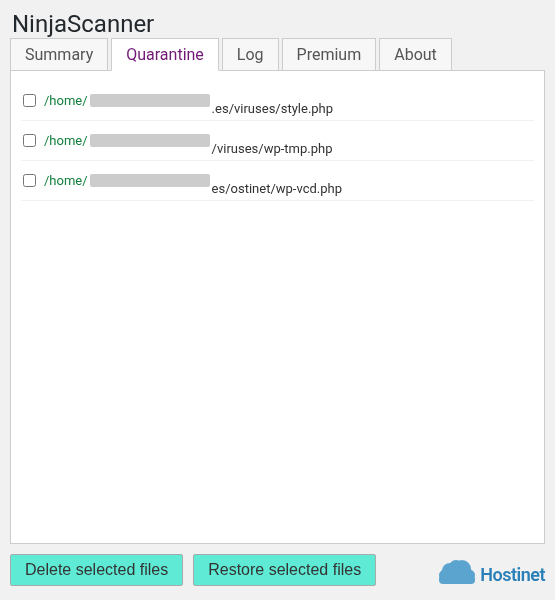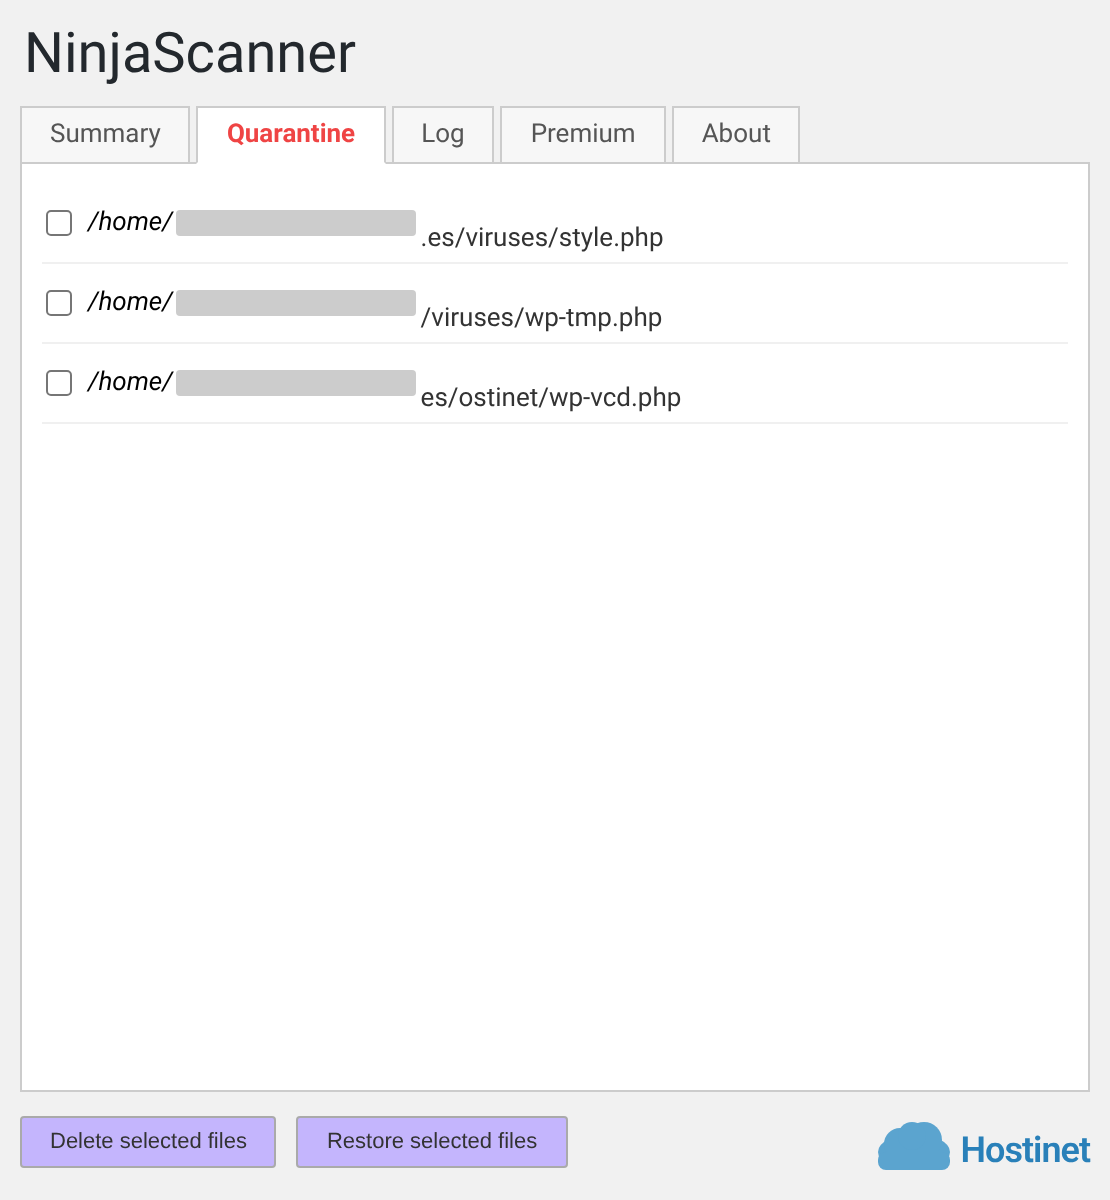--- a/index.html
+++ b/index.html
@@ -21,51 +21,50 @@
     .page-wrapper {
       width: 555px;
       height: 600px;
       background: #f1f1f1;
       padding: 10px;
       display: flex;
       flex-direction: column;
     }
 
     .app-title {
-      font-size: 28px;
+      font-size: 24px;
       font-weight: 400;
       color: #23282d;
-      margin-bottom: 10px;
       padding-left: 2px;
     }
 
     .nav-tabs {
       display: flex;
       flex-direction: row;
       gap: 0;
       margin-bottom: 0;
     }
 
     .nav-tab {
       padding: 6px 14px;
       border: 1px solid #ccc;
       background: #f7f7f7;
       cursor: pointer;
-      font-size: 13px;
+      font-size: 16px;
       color: #555;
       margin-right: 3px;
       border-bottom: 1px solid #ccc;
       user-select: none;
     }
 
     .nav-tab.active {
       background: #fff;
       border-bottom: 1px solid #fff;
-      color: #ef4444;
-      font-weight: 700;
+      color: #701a75;
+      font-weight: 400;
       z-index: 2;
       position: relative;
     }
 
     .content-area {
       background: #fff;
       border: 1px solid #ccc;
       flex: 1;
       padding: 10px;
       overflow-y: auto;
@@ -88,23 +87,22 @@
       color: #333;
       border-bottom: 1px solid #f0f0f0;
     }
 
     .file-item input[type="checkbox"] {
       margin-right: 8px;
       cursor: pointer;
     }
 
     .file-path-start {
-      color: #000000;
+      color: #15803d;
       white-space: nowrap;
-      font-style: italic;
     }
 
     .file-path-redacted {
       display: inline-block;
       background: #ccc;
       color: transparent;
       border-radius: 2px;
       width: 120px;
       height: 13px;
       vertical-align: middle;
@@ -120,23 +118,23 @@
     .bottom-bar {
       display: flex;
       align-items: center;
       padding: 10px 0 4px 0;
       gap: 10px;
     }
 
     .action-button {
       padding: 6px 14px;
       border: 1px solid #aaa;
-      background: #c4b5fd;
+      background: #5eead4;
       cursor: pointer;
-      font-size: 11px;
+      font-size: 16px;
       color: #333;
       border-radius: 2px;
     }
 
     .logo-area {
       margin-left: auto;
       display: flex;
       align-items: center;
     }
 

